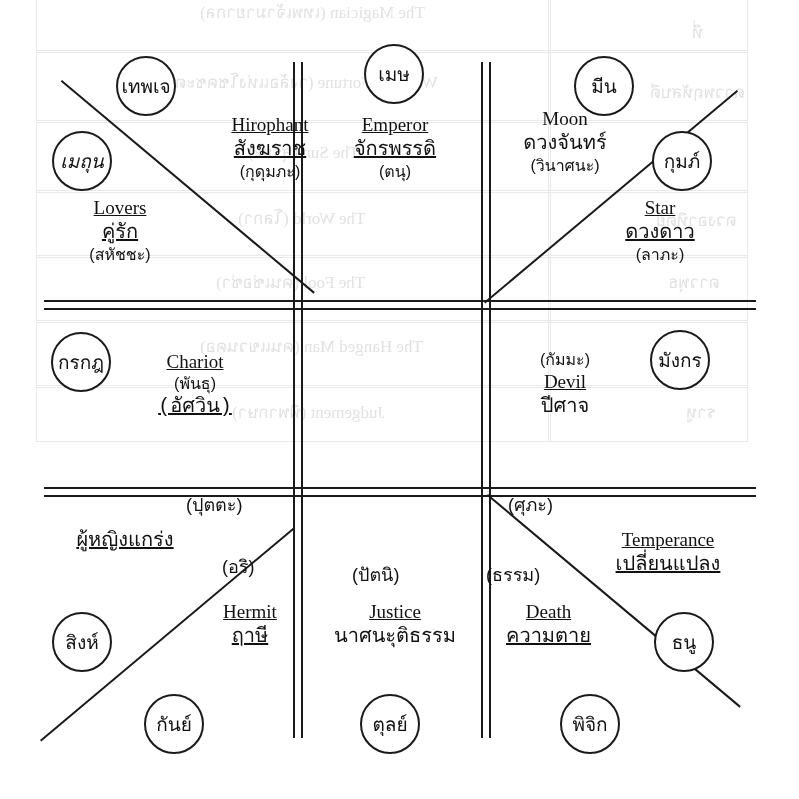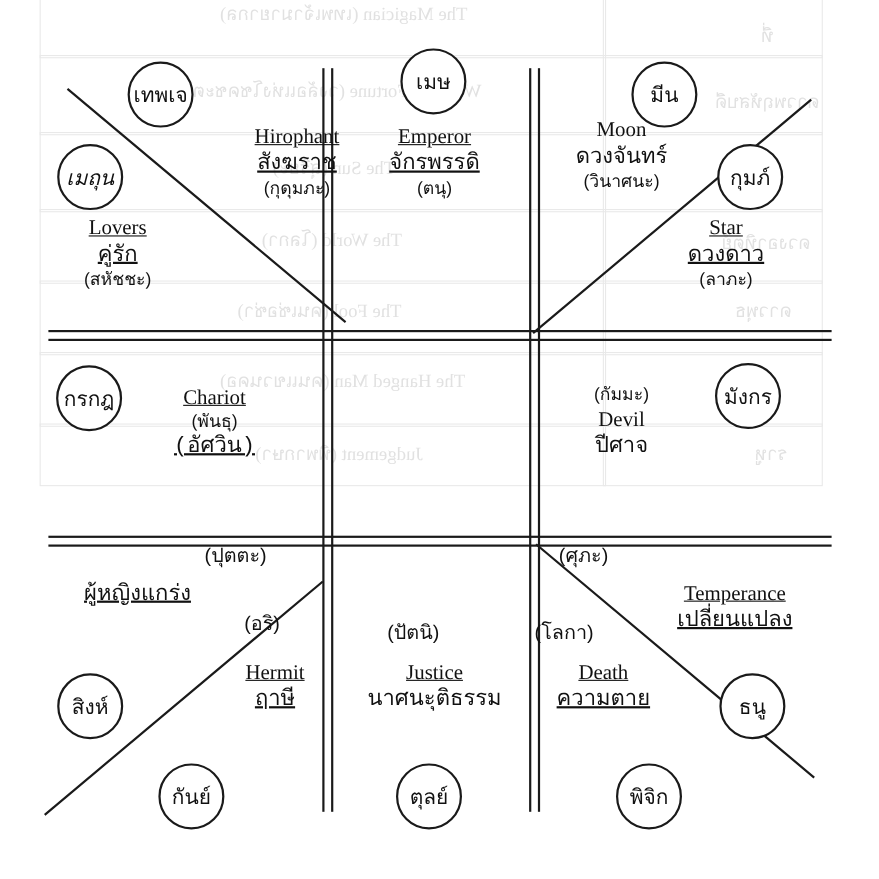--- a/index.html
+++ b/index.html
@@ -203,41 +203,41 @@
     <span class="th">จักรพรรดิ</span>
     <span class="sk">(ตนุ)</span>
   </div>
 
   <div class="cell plain" style="left:490px; top:107px; width:150px;">
     <span class="en">Moon</span>
     <span class="th">ดวงจันทร์</span>
     <span class="sk">(วินาศนะ)</span>
   </div>
 
-  <div class="cell" style="left:37px; top:196px; width:140px;">
+  <div class="cell" style="left:50px; top:196px; width:140px;">
     <span class="en">Lovers</span>
     <span class="th">คู่รัก</span>
     <span class="sk">(สหัชชะ)</span>
   </div>
 
   <div class="cell" style="left:590px; top:196px; width:140px;">
     <span class="en">Star</span>
     <span class="th">ดวงดาว</span>
     <span class="sk">(ลาภะ)</span>
   </div>
 
   <div class="cell" style="left:115px; top:350px; width:160px;">
     <span class="en">Chariot</span>
     <span class="sk">(พันธุ)</span>
     <span class="th">(อัศวิน)</span>
   </div>
 
   <div class="cell plain" style="left:490px; top:350px; width:150px;">
     <span class="sk">(กัมมะ)</span>
-    <span class="en" style="">Devil</span>
+    <span class="en" style="text-decoration:underline;">Devil</span>
     <span class="th">ปีศาจ</span>
   </div>
 
   <div class="cell" style="left:40px; top:528px; width:170px;">
     <span class="th">ผู้หญิงแกร่ง</span>
   </div>
   <div class="house" style="left:186px; top:490px;">(ปุตตะ)</div>
 
   <div class="cell" style="left:195px; top:600px; width:110px;">
     <span class="en">Hermit</span>
@@ -248,21 +248,21 @@
   <div class="cell plain" style="left:310px; top:600px; width:170px;">
     <span class="en" style="text-decoration:underline;">Justice</span>
     <span class="th" style="text-decoration:none;">นาศนะุติธรรม</span>
   </div>
   <div class="house" style="left:352px; top:560px;">(ปัตนิ)</div>
 
   <div class="cell" style="left:486px; top:600px; width:125px;">
     <span class="en">Death</span>
     <span class="th">ความตาย</span>
   </div>
-  <div class="house" style="left:486px; top:560px;">(โลกา)</div>
+  <div class="house" style="left:486px; top:560px;">(ธรรม)</div>
 
   <div class="cell" style="left:578px; top:528px; width:180px;">
     <span class="en">Temperance</span>
     <span class="th">เปลี่ยนแปลง</span>
   </div>
   <div class="house" style="left:508px; top:490px;">(ศุภะ)</div>
 
 </div>
 
 </body></html>

